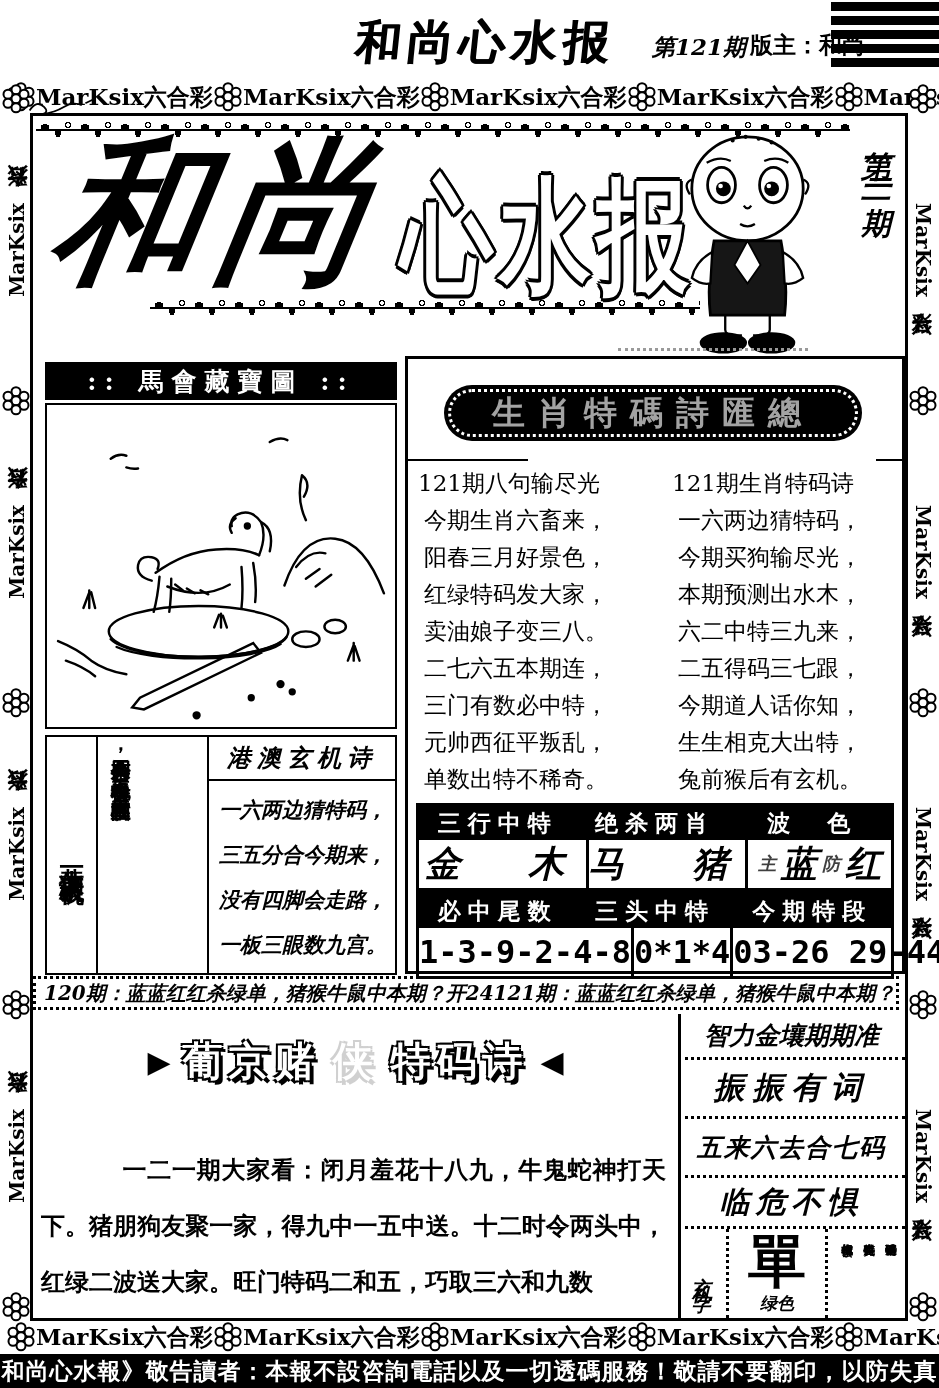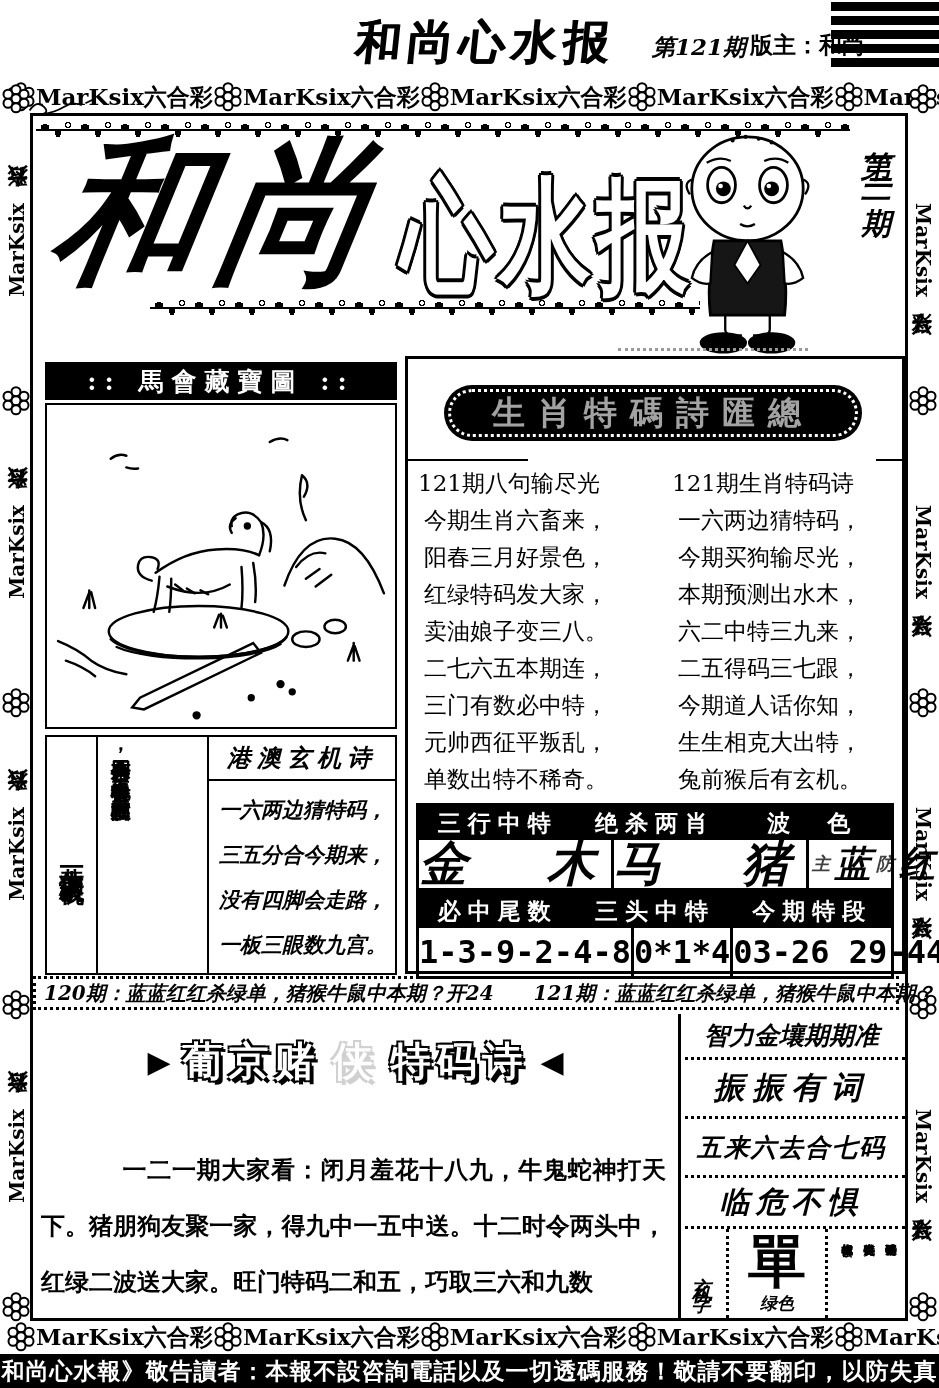--- a/index.html
+++ b/index.html
@@ -92,33 +92,33 @@
   .poem .l{font-size:23px;line-height:37px;padding-left:6px;
            font-family:"DejaVu Serif","Liberation Serif",serif;white-space:nowrap;}
   .ptable{left:8px;right:8px;border:3px solid #000;position:absolute;}
   .ptable .hd{display:flex;background:#000;color:#fff;height:34px;}
   .ptable .hd div{flex:1;display:flex;align-items:center;justify-content:center;
                   font-size:23px;font-weight:bold;letter-spacing:7px;}
   .ptable .vals{display:flex;height:48px;}
   .ptable .vals>div{display:flex;align-items:center;justify-content:center;
                     border-left:3px solid #000;}
   .ptable .vals>div:first-child{border-left:none;}
-  .bigval{font-size:48px;font-weight:bold;font-style:italic;letter-spacing:16px;
+  .bigval{font-size:36px;font-weight:bold;font-style:italic;letter-spacing:16px;
           font-family:"DejaVu Serif","Liberation Serif",serif;white-space:nowrap;}
   .numval{font-size:32px;font-weight:bold;letter-spacing:0;white-space:nowrap;}
   .wave-s{font-size:18px;font-weight:bold;opacity:.75;font-style:italic;
           font-family:"DejaVu Serif","Liberation Serif",serif;margin:0 3px;}
   .wave-b{font-size:36px;font-weight:bold;font-style:italic;
           font-family:"DejaVu Serif","Liberation Serif",serif;margin:0 2px;}
 
   
   .strip{left:0;top:860px;width:866px;height:34px;border:3px dotted #000;
          display:flex;align-items:center;justify-content:space-between;padding:0 8px;
          box-sizing:border-box;font-size:20px;font-weight:bold;font-style:italic;
-         font-family:"DejaVu Serif","Liberation Serif",serif;white-space:nowrap;gap:40px;}
+         font-family:"DejaVu Serif","Liberation Serif",serif;white-space:nowrap;}
 
   
   .blbox{left:0;top:898px;width:645px;height:304px;border-right:3px solid #000;}
   .casino-hd{top:20px;left:0;right:0;display:flex;align-items:center;justify-content:center;
              gap:12px;}
   .casino-txt{font-size:40px;font-weight:900;letter-spacing:6px;color:#fff;
               text-shadow:-2px -2px 0 #000,2px -2px 0 #000,-2px 2px 0 #000,2px 2px 0 #000,
                           4px 4px 0 #000;}
   .casino-faded{opacity:.18;}
   .casino-arrow{font-size:30px;color:#000;}

